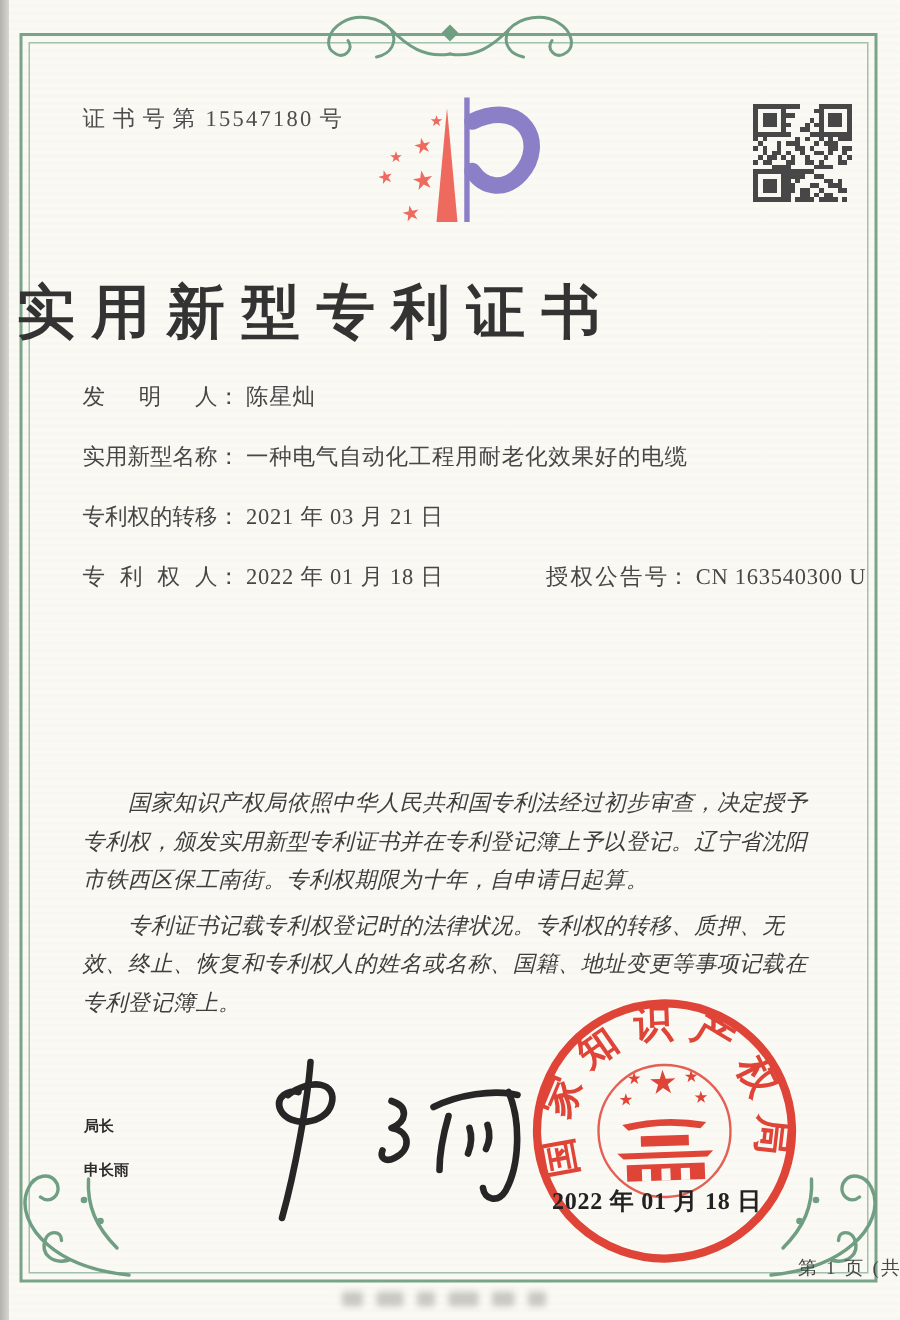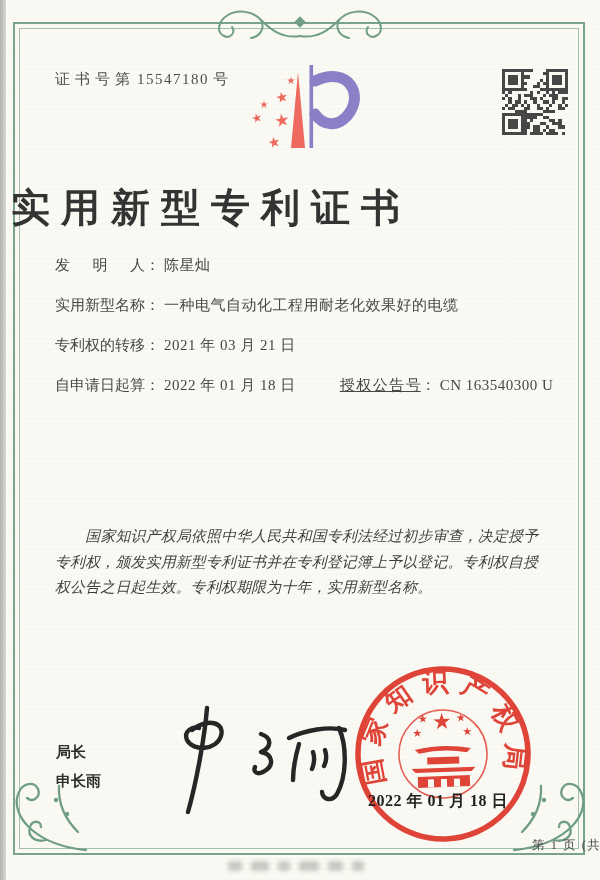--- a/index.html
+++ b/index.html
@@ -32,29 +32,29 @@
 
   .title{position:absolute;left:0;top:181px;width:100%;
     font-size:39px;font-weight:600;letter-spacing:11px;text-indent:11px;color:#333;}
 
   .fields{position:absolute;left:55px;top:253px;width:500px;font-size:15px;color:#474747;}
   .field-row{margin-bottom:16px;line-height:24px;white-space:nowrap;}
   .flabel{display:inline-block;width:6em;text-align:justify;text-align-last:justify;
     -moz-text-align-last:justify;vertical-align:top;}
   .colon{margin-right:4px;}
   .fvalue{letter-spacing:.5px;}
-  .grant-gap{margin-left:44px;text-decoration:underline;}
+  .grant-gap{margin-left:68px;}
 
   .paras{position:absolute;left:55px;top:524px;width:494px;font-size:14.8px;
     line-height:25.5px;color:#3e3e3e;font-style:italic;letter-spacing:.3px;}
   .paras p{margin:0 0 5px 0;text-indent:2.05em;}
 
   .signer{position:absolute;left:56px;top:737px;
     font-family:"Liberation Sans","DejaVu Sans",sans-serif;
-    font-size:15px;font-weight:600;color:#2e2e2e;line-height:29px;}
+    font-size:10px;font-weight:600;color:#2e2e2e;line-height:29px;}
   .signature{position:absolute;left:133px;top:700px;width:232px;height:118px;}
 
   .seal{position:absolute;left:352px;top:663px;width:182px;height:182px;
     opacity:.93;transform:rotate(-2deg);z-index:4;}
   .seal-date{position:absolute;left:368px;top:791px;z-index:5;font-size:16px;
     font-weight:600;color:#222;letter-spacing:.5px;}
 
   .footer-page{position:absolute;left:0;top:837px;width:100%;text-align:right;
     font-size:12.5px;color:#474747;letter-spacing:1.5px;z-index:6;}
 
@@ -359,26 +359,27 @@
     <div class="field-row">
       <span class="flabel">发明人</span><span class="colon">：</span><span class="fvalue">陈星灿</span>
     </div>
     <div class="field-row">
       <span class="flabel">实用新型名称</span><span class="colon">：</span><span class="fvalue">一种电气自动化工程用耐老化效果好的电缆</span>
     </div>
     <div class="field-row">
       <span class="flabel">专利权的转移</span><span class="colon">：</span><span class="fvalue">2021 年 03 月 21 日</span>
     </div>
     <div class="field-row">
-      <span class="flabel">自申请日起算</span><span class="colon">：</span><span class="fvalue">2022 年 01 月 18 日</span><span class="grant-gap flabel" style="width:5.4em;">授权公告号</span><span class="colon">：</span><span class="fvalue">CN 163540300 U</span>
+      <span class="flabel">专利权人</span><span class="colon">：</span><span class="fvalue">2022 年 01 月 18 日</span><span class="grant-gap flabel" style="width:5.4em;">授权公告号</span><span class="colon">：</span><span class="fvalue">CN 163540300 U</span>
     </div>
   </div>
 
   <div class="paras">
-    <p>国家知识产权局依照中华人民共和国专利法经过初步审查，决定授予专利权，颁发实用新型专利证书并在专利登记簿上予以登记。专利权自授权公告之日起生效。专利权期限为十年，实用新型名称。</p>
+    <p>国家知识产权局依照中华人民共和国专利法经过初步审查，决定授予专利权，颁发实用新型专利证书并在专利登记簿上予以登记。辽宁省沈阳市铁西区保工南街。专利权期限为十年，自申请日起算。</p>
+    <p>专利证书记载专利权登记时的法律状况。专利权的转移、质押、无效、终止、恢复和专利权人的姓名或名称、国籍、地址变更等事项记载在专利登记簿上。</p>
   </div>
 
   <div class="signer">
     <div>局长</div>
     <div>申长雨</div>
   </div>
 
   <svg class="signature" viewBox="0 0 232 118">
     <g stroke="#262626" stroke-width="4.4" fill="none" stroke-linecap="round" stroke-linejoin="round">
       <path d="M59,30 C75,18 92,22 88,36 C84,50 60,52 54,40 C50,31 60,26 66,28"></path>

